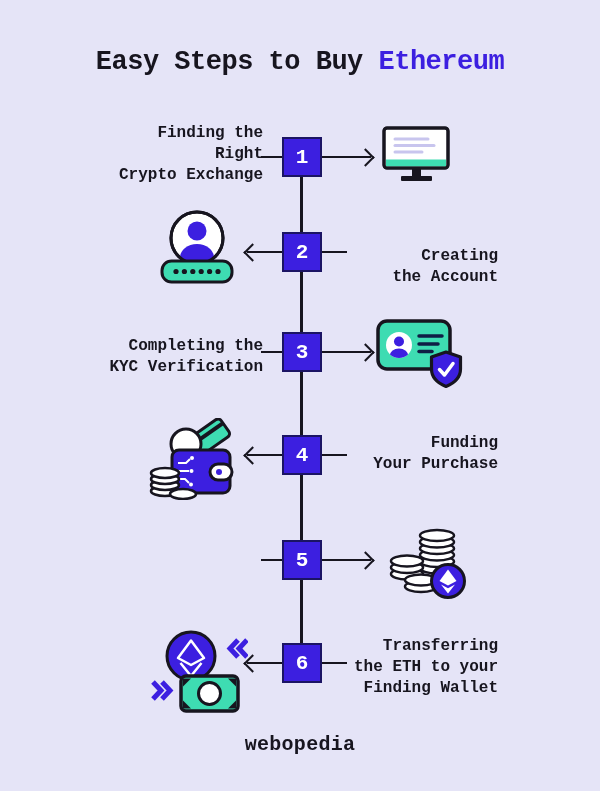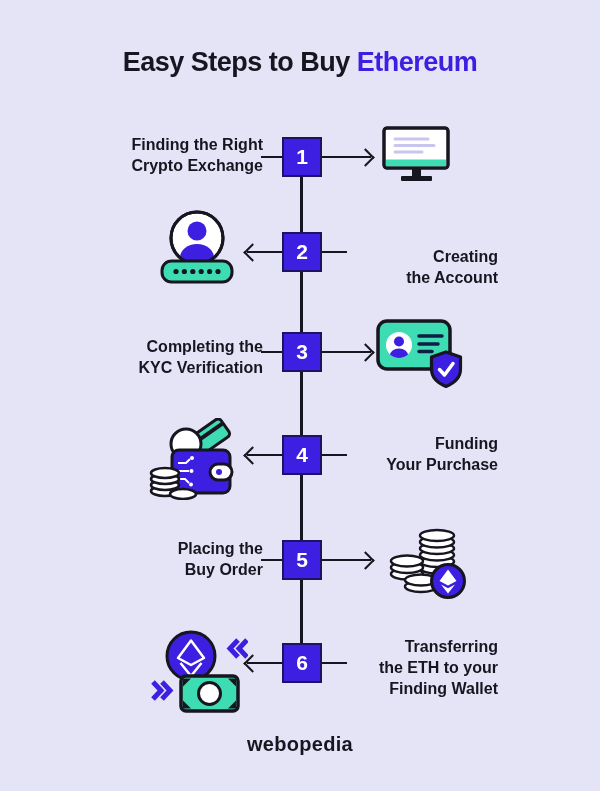--- a/index.html
+++ b/index.html
@@ -1,18 +1,18 @@
 <!DOCTYPE html>
 <html><head>
 <meta charset="utf-8">
 <style>
   html,body{margin:0;padding:0;background:#E5E4F7;}
   .canvas{
     position:relative;width:600px;height:791px;background:#E5E4F7;
-    font-family:Liberation Sans, sans-serif;overflow:hidden;
+    font-family:Liberation Mono, monospace;overflow:hidden;
   }
   .title{
     position:absolute;top:47px;left:0;width:100%;text-align:center;
     font-size:27px;font-weight:800;color:#17151F;letter-spacing:-0.5px;white-space:nowrap;
   }
   .title .accent{color:#3C1FE0;}
   .vline{position:absolute;left:300px;top:157px;width:3px;height:506px;background:#17151F;}
   .conn{position:absolute;height:0;border-top:2.5px solid #17151F;}
   .conn-r{left:261px;width:110px;}
   .conn-l{left:247px;width:100px;}
@@ -154,22 +154,20 @@
         <ellipse cx="17" cy="67" rx="14" ry="5"></ellipse>
         <ellipse cx="17" cy="61" rx="14" ry="5"></ellipse>
         <ellipse cx="17" cy="55" rx="14" ry="5"></ellipse>
         <ellipse cx="35" cy="76" rx="13" ry="5"></ellipse>
       </g>
     </svg>
   </div>
 
   <div class="conn conn-r" style="top:559px"></div>
   <div class="numbox" style="top:540px">5</div>
-  <div class="label label-left" style="top:559px">Placing the
-Buy Order</div>
   <div class="icon" style="left:385px;top:522px">
     <svg width="88" height="80" viewBox="0 0 88 80">
       <g fill="#ffffff" stroke="#17151F" stroke-width="2.5">
         <ellipse cx="52" cy="46" rx="17" ry="5.5"></ellipse>
         <ellipse cx="52" cy="39.5" rx="17" ry="5.5"></ellipse>
         <ellipse cx="52" cy="33" rx="17" ry="5.5"></ellipse>
         <ellipse cx="52" cy="26.5" rx="17" ry="5.5"></ellipse>
         <ellipse cx="52" cy="20" rx="17" ry="5.5"></ellipse>
         <ellipse cx="52" cy="13.5" rx="17" ry="5.5"></ellipse>
         <ellipse cx="22" cy="52" rx="16" ry="5.5"></ellipse>

